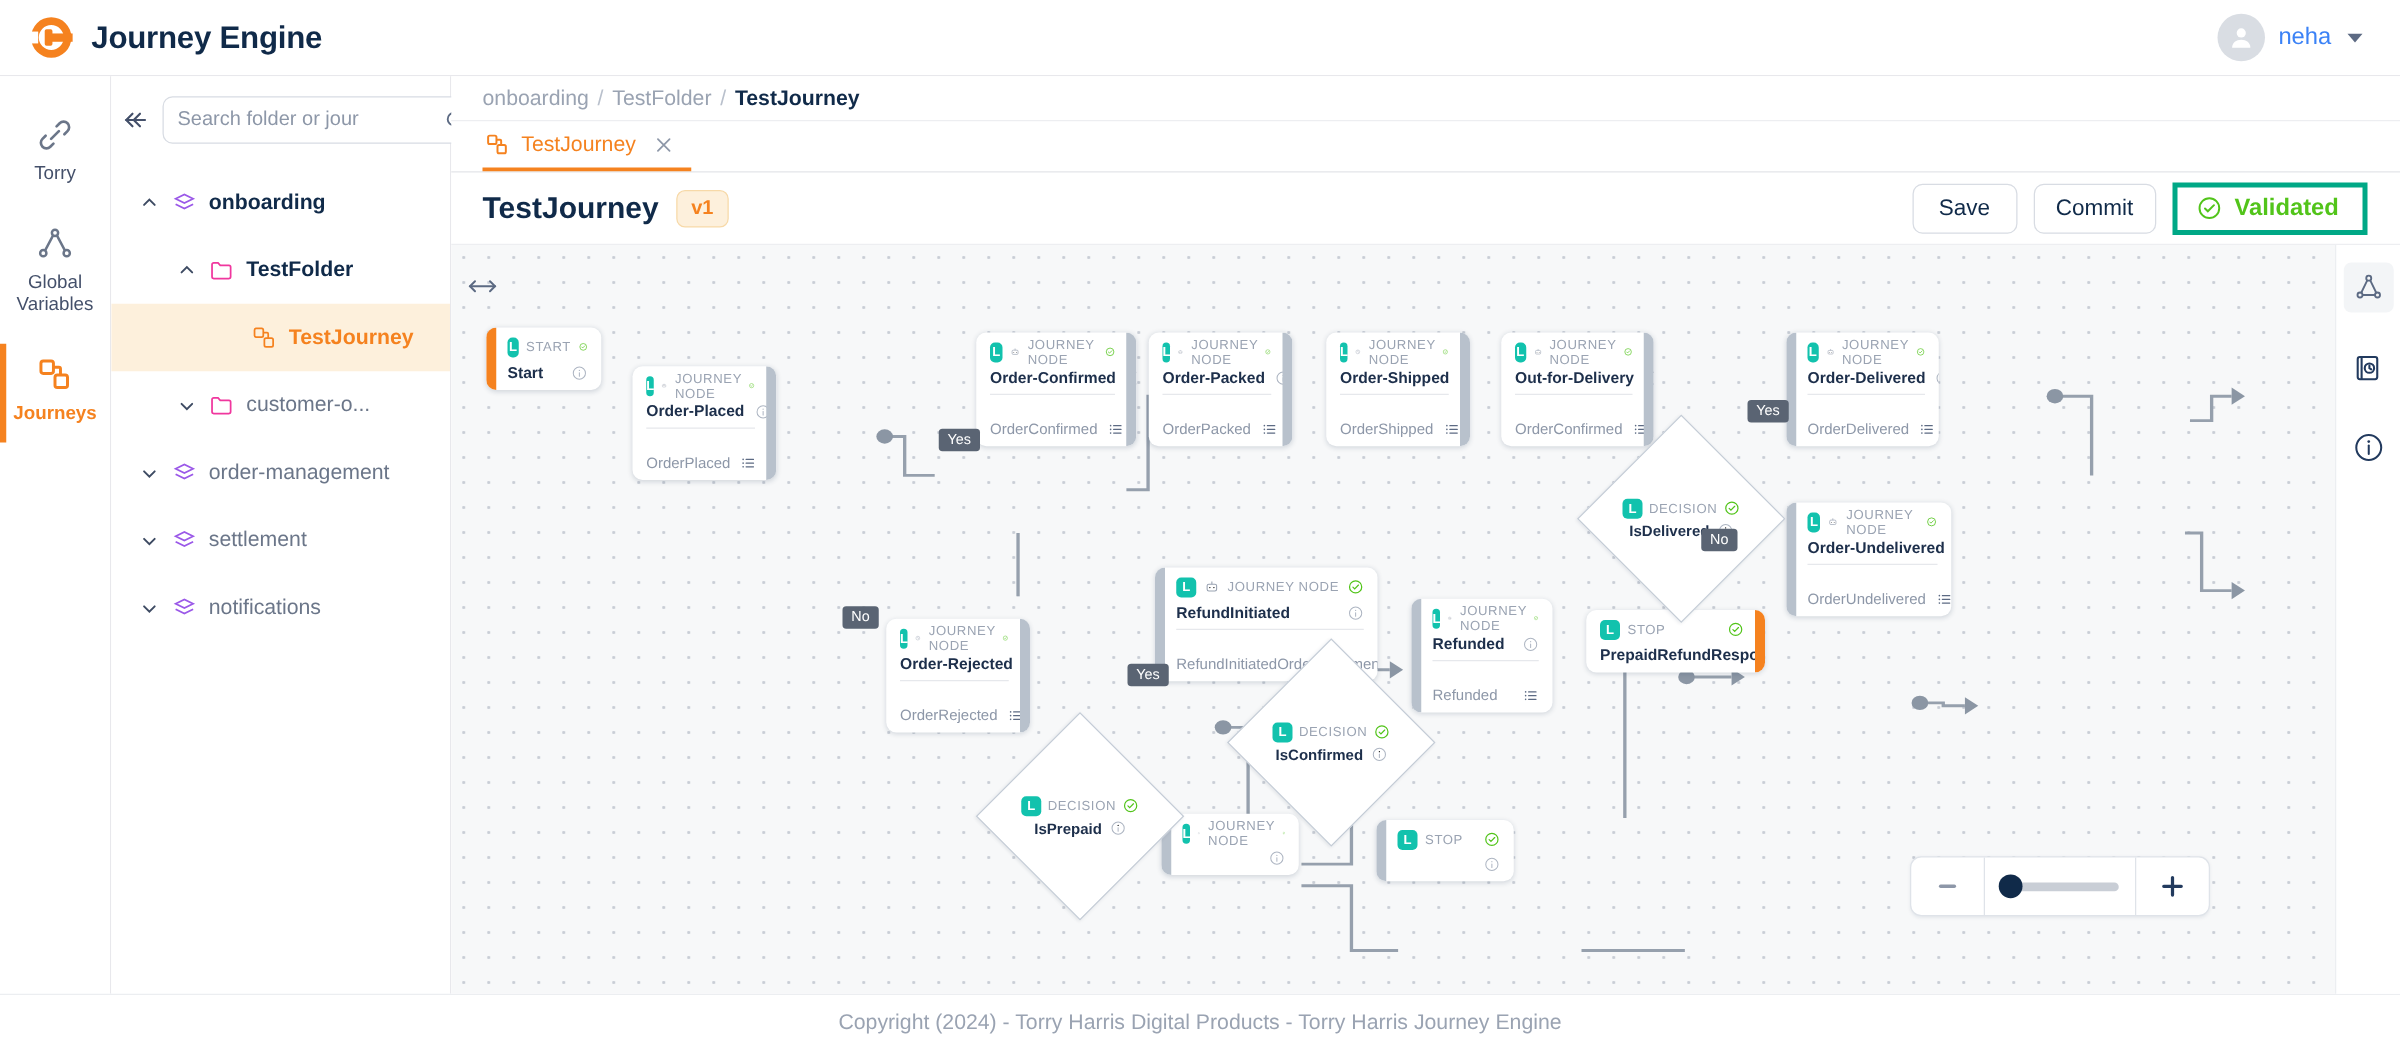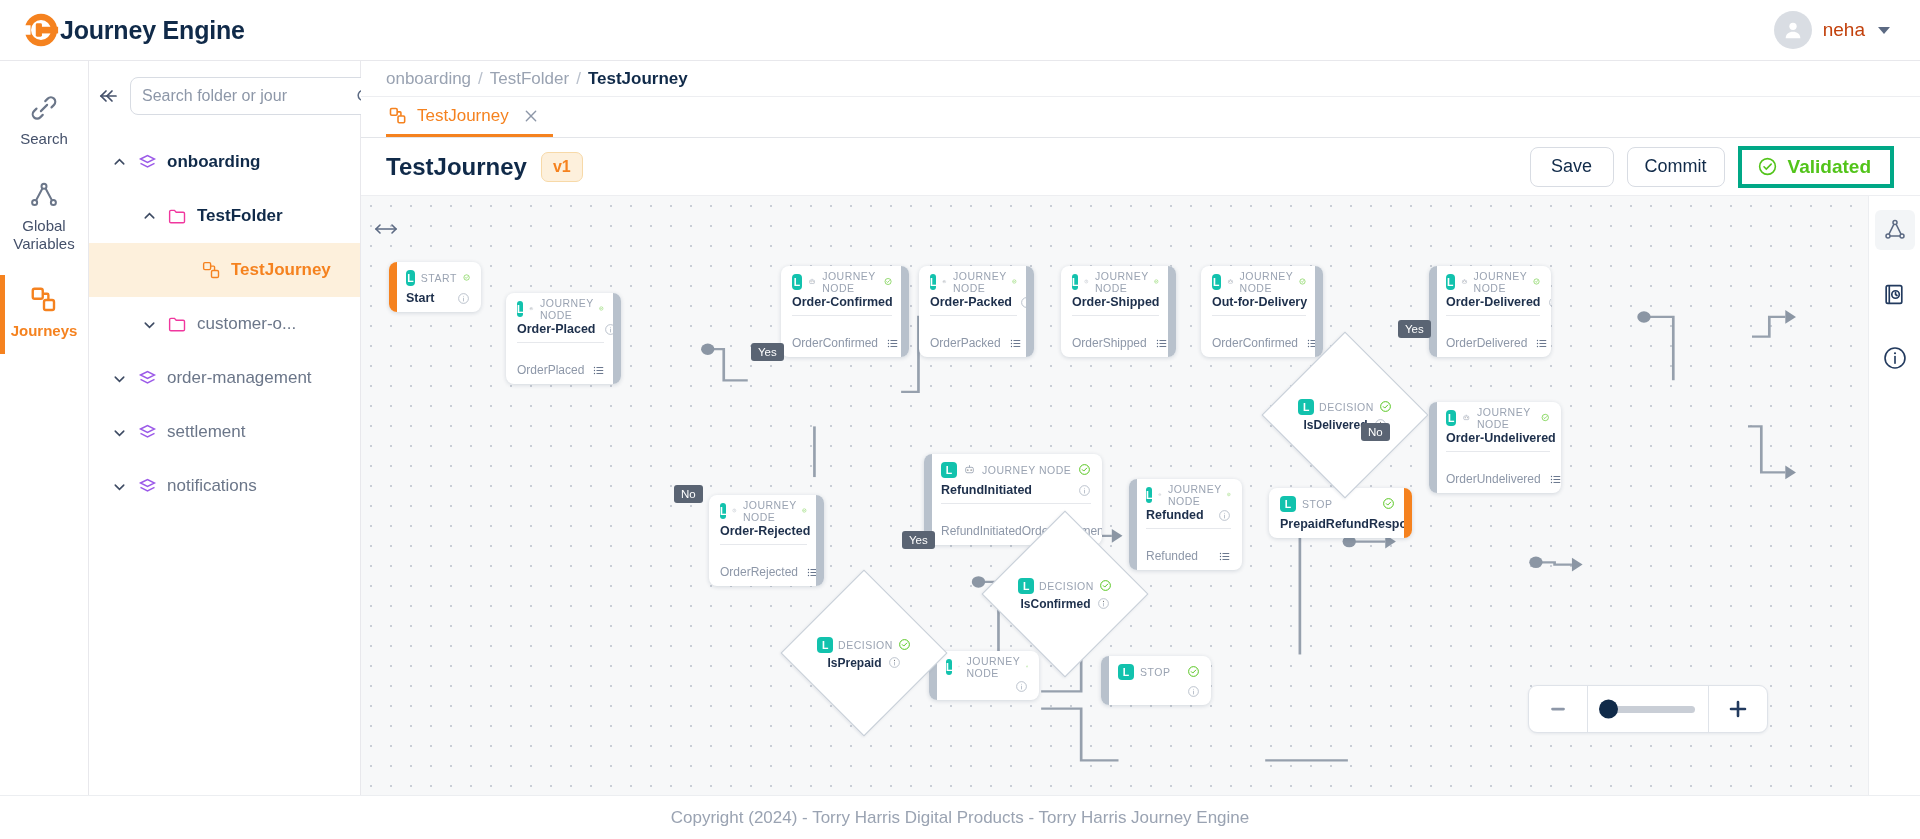--- a/index.html
+++ b/index.html
@@ -11,28 +11,28 @@
   }
   #app { position: relative; width: 1920px; height: 839px; display: flex; flex-direction: column; }
 
   
   .topbar {
     height: 61px; flex: 0 0 61px;
     display: flex; align-items: center; justify-content: space-between;
     background: #fff; border-bottom: 1px solid #e8e8ec;
     padding: 0 22px 0 22px;
   }
-  .brand { display: flex; align-items: center; gap: 0; }
+  .brand { display: flex; align-items: center; gap: 13px; }
   .brand-title { font-size: 25px; font-weight: bold; color: #102a49; letter-spacing: -0.2px; }
   .user-area { display: flex; align-items: center; gap: 11px; padding-right: 8px; }
   .avatar {
     width: 38px; height: 38px; border-radius: 50%;
     background: #d9dde3; display: flex; align-items: center; justify-content: center;
   }
-  .user-name { font-size: 19px; color: #c2410c; }
+  .user-name { font-size: 19px; color: #3b82f6; }
   .caret-down {
     width: 0; height: 0; border-left: 6px solid transparent; border-right: 6px solid transparent;
     border-top: 7px solid #5c6a83; margin-left: 2px;
   }
 
   
   .body-row { flex: 1; display: flex; min-height: 0; }
 
   
   .rail {
@@ -234,21 +234,21 @@
 
   <div class="body-row">
 
     <div class="rail">
       <div class="rail-item">
         <svg class="rail-icon" viewBox="0 0 24 24" fill="none" stroke="#6b7689" stroke-width="1.7" stroke-linecap="round">
           <path d="M9.5 14.5l5-5"></path>
             <path d="M13 6.5l2-2a3.5 3.5 0 115 5l-2 2"></path>
             <path d="M11 17.5l-2 2a3.5 3.5 0 11-5-5l2-2"></path>
         </svg>
-        <span>Search</span>
+        <span>Torry</span>
       </div>
       <div class="rail-item">
         <svg class="rail-icon" viewBox="0 0 24 24" fill="none" stroke="#6b7689" stroke-width="1.6">
           <circle cx="12" cy="5" r="2"></circle>
             <circle cx="4.5" cy="18" r="2"></circle>
             <circle cx="19.5" cy="18" r="2"></circle>
           <path d="M10.7 6.8L5.7 16.2M13.3 6.8l5 9.4"></path>
         </svg>
         <span>Global Variables</span>
       </div>

